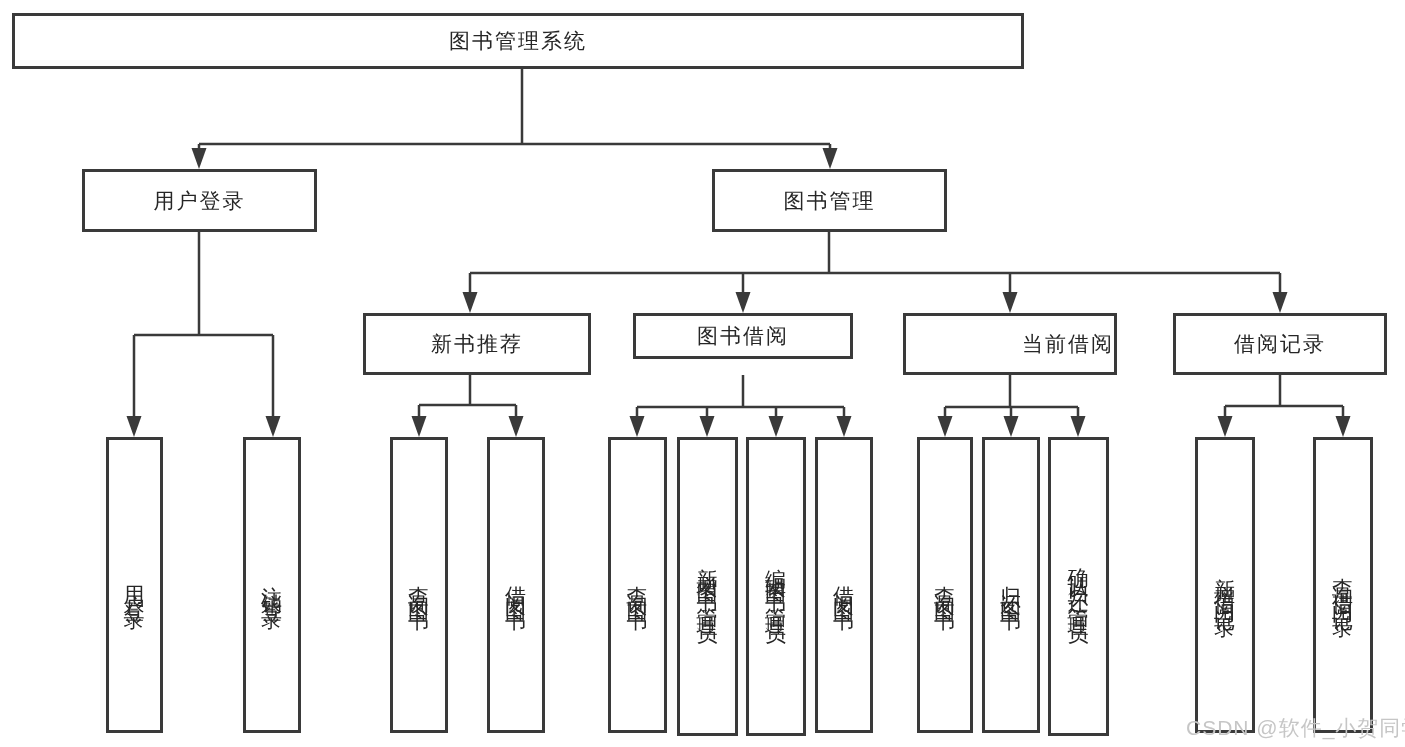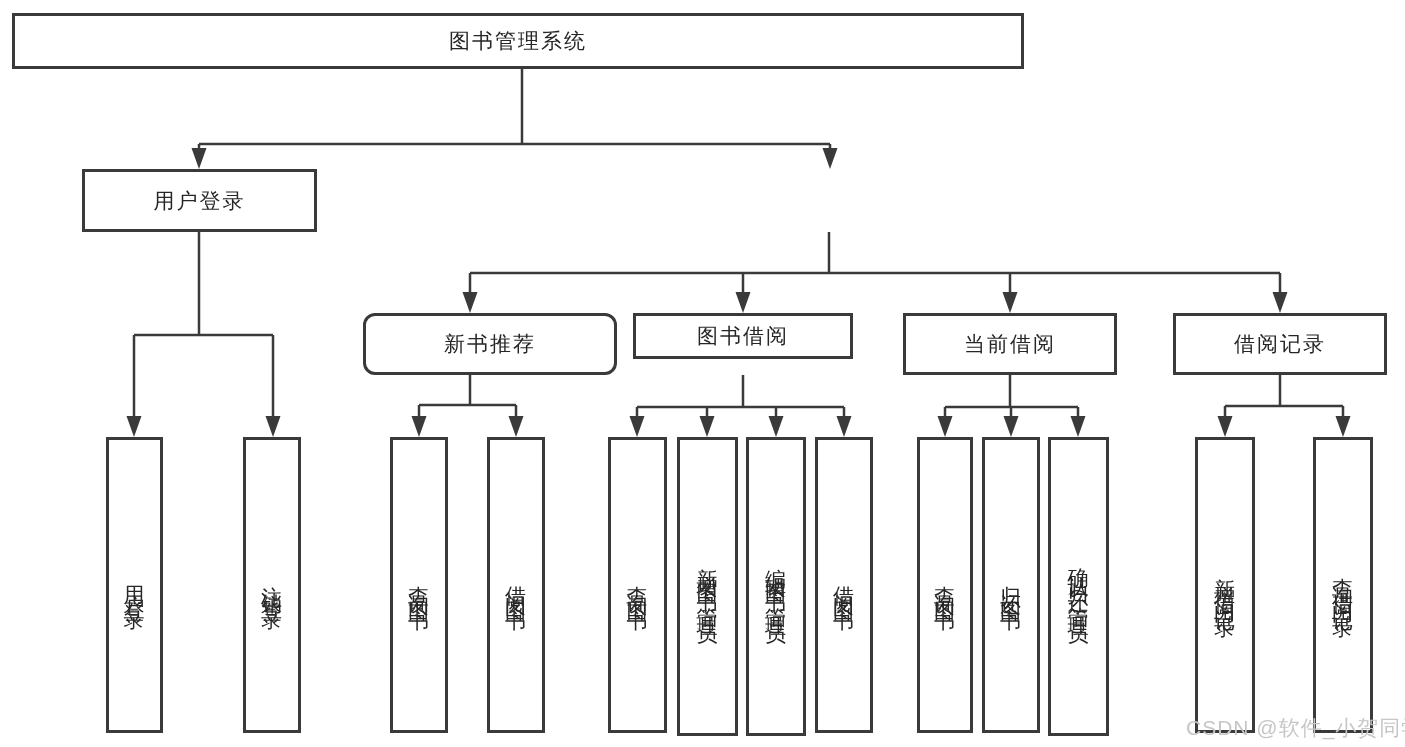--- a/index.html
+++ b/index.html
@@ -80,28 +80,31 @@
     <polygon points="1335.5,416 1350.5,416 1343,437"></polygon>
   </svg>
 
   <div class="node hnode" style="left:12px;top:13px;width:1012px;height:56px;">
     <span>图书管理系统</span>
   </div>
 
   <div class="node hnode" style="left:82px;top:169px;width:235px;height:63px;">
     <span>用户登录</span>
   </div>
+  <div class="node hnode" style="left:712px;top:169px;width:235px;height:63px;">
+    <span>图书管理</span>
+  </div>
 
-  <div class="node hnode" style="left:363px;top:313px;width:254px;height:62px;border-radius:12px;">
+  <div class="node hnode" style="left:363px;top:313px;width:228px;height:62px;">
     <span>新书推荐</span>
   </div>
   <div class="node hnode" style="left:633px;top:313px;width:220px;height:46px;">
     <span>图书借阅</span>
   </div>
-  <div class="node hnode" style="left:903px;top:313px;width:214px;height:62px;">
+  <div class="node hnode" style="left:903px;top:313px;width:214px;height:62px;justify-content:flex-end;">
     <span>当前借阅</span>
   </div>
   <div class="node hnode" style="left:1173px;top:313px;width:214px;height:62px;">
     <span>借阅记录</span>
   </div>
 
   <div class="node vnode" style="left:106px;top:437px;width:57px;height:296px;">
     <span>用户登录</span>
   </div>
   <div class="node vnode" style="left:243px;top:437px;width:58px;height:296px;">

